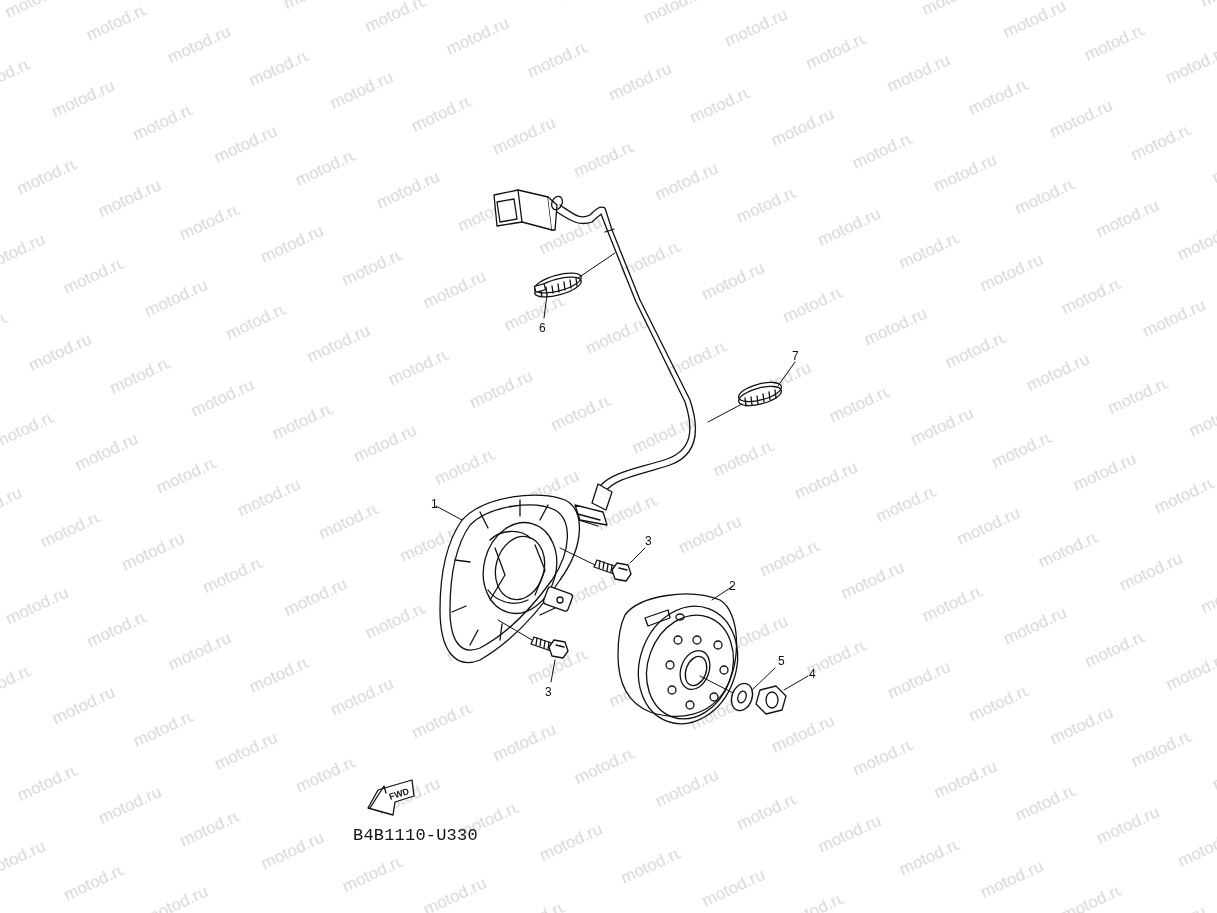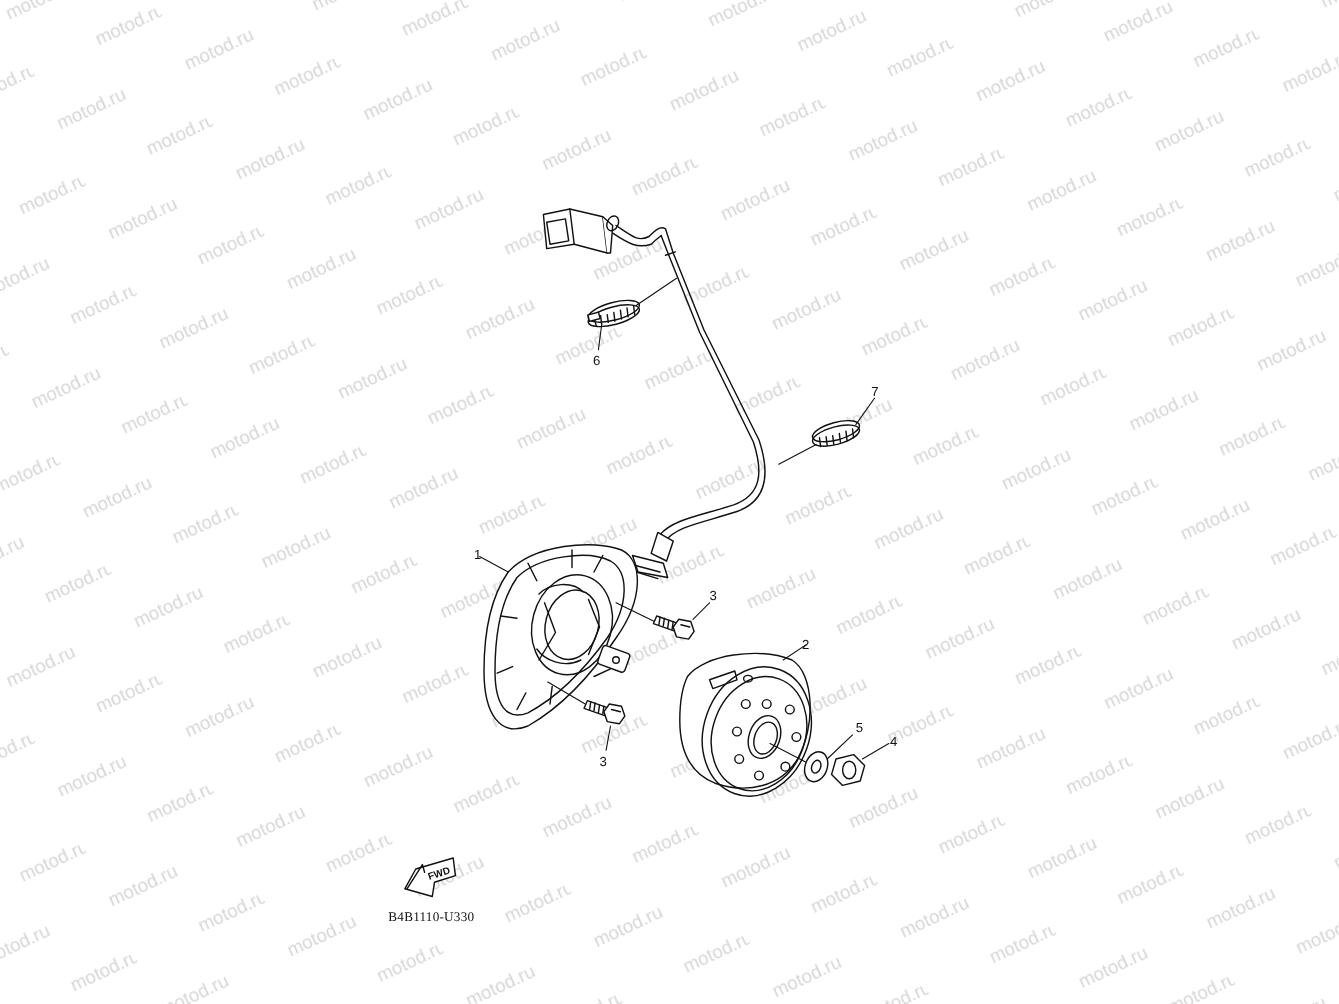--- a/index.html
+++ b/index.html
@@ -1,20 +1,20 @@
 <!DOCTYPE html>
 <html><head>
   <meta charset="utf-8">
   <style>
     html, body { margin: 0; padding: 0; background: #ffffff; }
     body { width: 1217px; height: 913px; position: relative; overflow: hidden; font-family: "Liberation Sans", sans-serif; }
     .watermark-layer { position: absolute; left: 0; top: 0; width: 1217px; height: 913px; pointer-events: none; }
     .diagram { position: absolute; left: 0; top: 0; width: 1217px; height: 913px; }
     .callout { position: absolute; font-family: "Liberation Sans", sans-serif; font-size: 12px; color: #111; line-height: 1; }
-    .diagram-code { position: absolute; left: 353px; top: 826px; font-family: Liberation Serif, serif; font-size: 12px; color: #111; letter-spacing: 0.2px; }
+    .diagram-code { position: absolute; left: 353px; top: 826px; font-family: Liberation Mono, monospace; font-size: 17px; color: #111; letter-spacing: 0.2px; }
     .fwd-label { font-family: "Liberation Sans", sans-serif; font-weight: bold; font-size: 9px; }
   </style>
 </head>
 <body>
 
 <svg class="watermark-layer" xmlns="http://www.w3.org/2000/svg" width="1217" height="913">
   <defs>
     <pattern id="wm" patternUnits="userSpaceOnUse" width="128" height="110" patternTransform="rotate(-25)">
       <text x="0" y="20" font-family="Liberation Sans, sans-serif" font-size="17" fill="#d6d6d6">motod.ru</text>
       <text x="64" y="75" font-family="Liberation Sans, sans-serif" font-size="17" fill="#d6d6d6">motod.ru</text>

